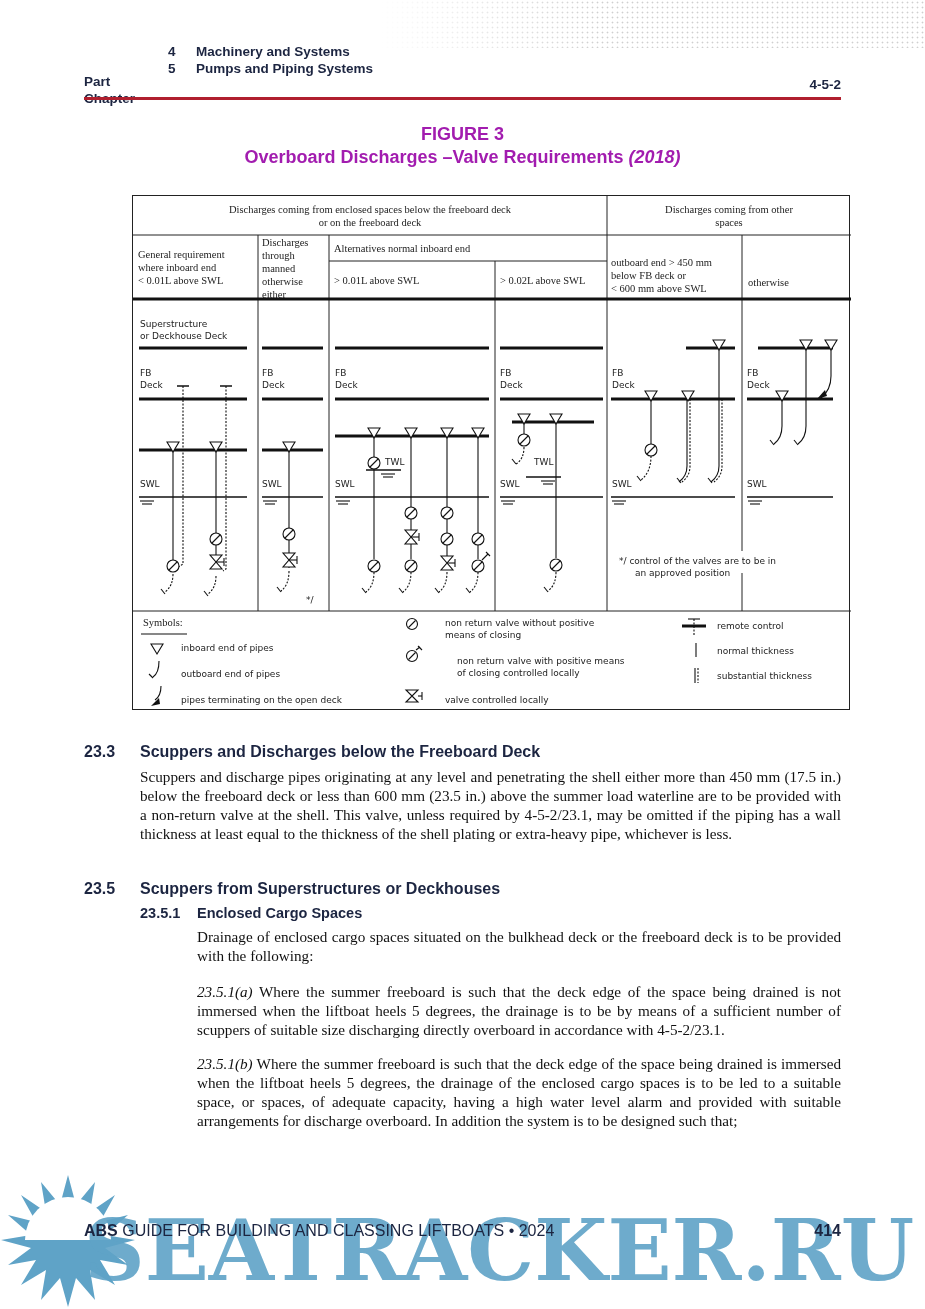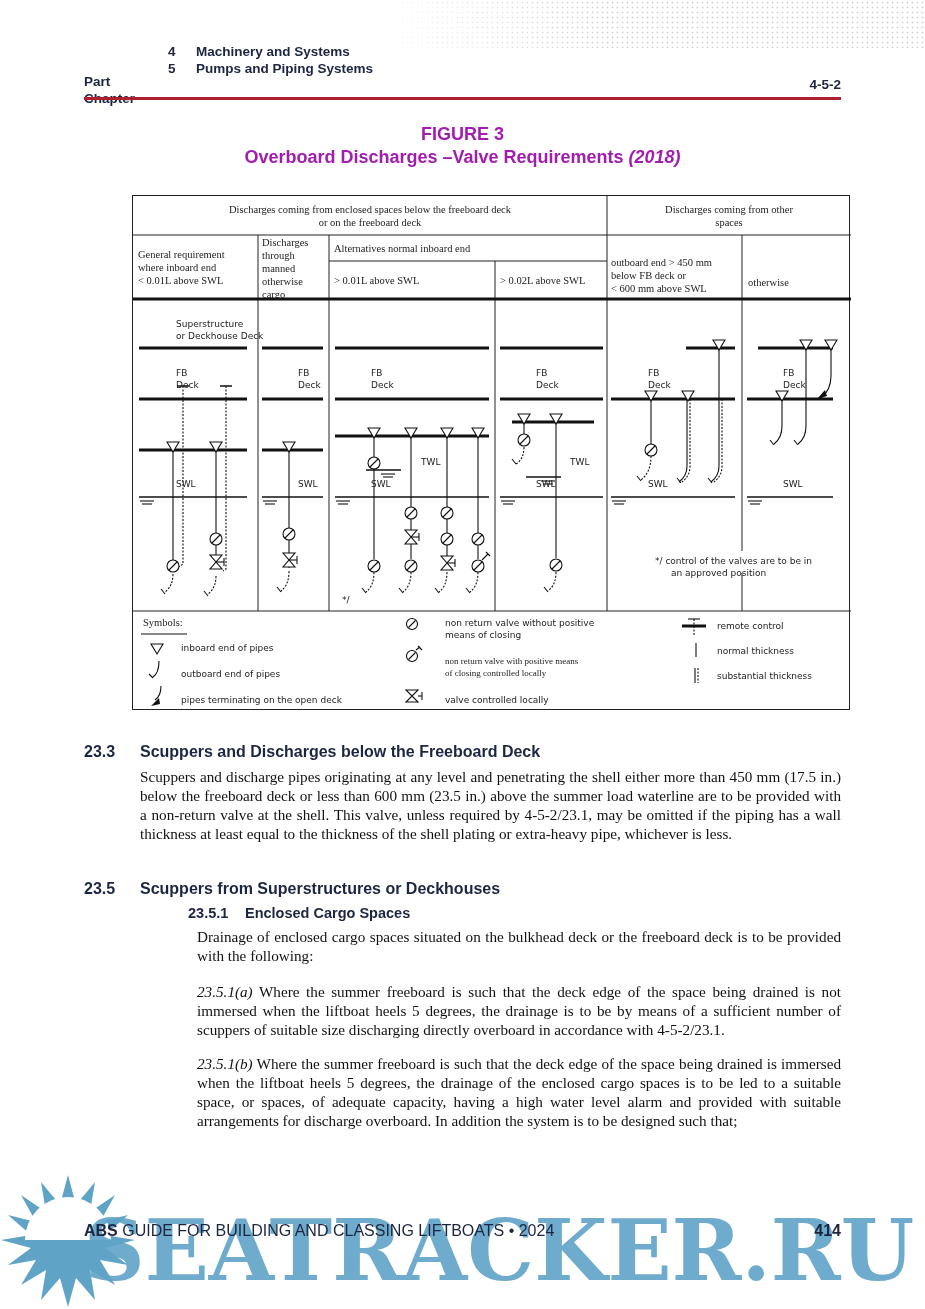--- a/index.html
+++ b/index.html
@@ -12,21 +12,21 @@
   .hdr .c1{width:84px;margin-top:30px;}
   .hdr .c2{width:28px;}
   .hdr .ref{position:absolute;right:0;top:34px;}
   .rule{position:absolute;left:84px;top:97px;width:757px;height:3px;background:#b01f2e;}
   .figtitle{position:absolute;left:0;width:925px;text-align:center;font-family:"Liberation Sans",sans-serif;font-weight:bold;color:#a21caf;}
   .ft1{top:124px;font-size:18px;}
   .ft2{top:147px;font-size:18px;}
   .ft2 i{font-style:italic;}
   .fig{position:absolute;left:132px;top:195px;width:718px;height:515px;border:1.5px solid #222;box-sizing:border-box;}
   .cell{position:absolute;font-family:"Liberation Serif",serif;font-size:10.5px;line-height:13px;color:#222;}
-  .dlabel{position:absolute;font-family:"DejaVu Sans",sans-serif;font-size:9px;line-height:12px;color:#222;margin-left:36px;}
+  .dlabel{position:absolute;font-family:"DejaVu Sans",sans-serif;font-size:9px;line-height:12px;color:#222;}
   .legtxt{position:absolute;font-family:"DejaVu Sans",sans-serif;font-size:9px;line-height:12px;color:#222;}
   svg.diag{position:absolute;left:0;top:0;}
   h2.sec{position:absolute;margin:0;font-family:"Liberation Sans",sans-serif;font-weight:bold;font-size:16px;color:#1c2541;}
   h2.sec .num{display:inline-block;width:56px;}
   h3.sub{position:absolute;margin:0;font-family:"Liberation Sans",sans-serif;font-weight:bold;font-size:14.5px;color:#1c2541;}
   h3.sub .num{display:inline-block;width:57px;}
   p.body{position:absolute;margin:0;font-family:"Liberation Serif",serif;font-size:15.2px;line-height:19px;text-align:justify;color:#111;}
   p.body i{font-style:italic;}
   .footer{position:absolute;left:84px;top:1222px;width:757px;font-family:"Liberation Sans",sans-serif;font-size:16px;color:#1c2541;}
   .footer b{font-weight:bold;}
@@ -268,21 +268,21 @@
   <div class="cell" style="left:5px;top:52px;">
     <div>General requirement</div>
     <div>where inboard end</div>
     <div>&lt; 0.01L above SWL</div>
   </div>
   <div class="cell" style="left:129px;top:40px;">
     <div>Discharges</div>
     <div>through</div>
     <div>manned</div>
     <div>otherwise</div>
-    <div>cargo</div>
+    <div>either</div>
   </div>
   <div class="cell" style="left:201px;top:46px;">Alternatives normal inboard end</div>
   <div class="cell" style="left:201px;top:78px;">&gt; 0.01L above SWL</div>
   <div class="cell" style="left:367px;top:78px;">&gt; 0.02L above SWL</div>
   <div class="cell" style="left:478px;top:60px;">
     <div>outboard end &gt; 450 mm</div>
     <div>below FB deck or</div>
     <div>&lt; 600 mm above SWL</div>
   </div>
   <div class="cell" style="left:615px;top:52px;margin-top:28px;">otherwise</div>
@@ -331,39 +331,39 @@
   </div>
 
   <div class="legtxt" style="left:10px;top:421px;font-family:'Liberation Serif',serif;font-size:10.5px;">Symbols:</div>
   <div class="legtxt" style="left:48px;top:446px;">inboard end of pipes</div>
   <div class="legtxt" style="left:48px;top:472px;">outboard end of pipes</div>
   <div class="legtxt" style="left:48px;top:498px;">pipes terminating on the open deck</div>
   <div class="legtxt" style="left:312px;top:421px;">
     <div>non return valve without positive</div>
     <div>means of closing</div>
   </div>
-  <div class="legtxt" style="left:312px;top:459px;font-family:Liberation Serif, serif;">
+  <div class="legtxt" style="left:324px;top:459px;">
     <div>non return valve with positive means</div>
     <div>of closing controlled locally</div>
   </div>
   <div class="legtxt" style="left:312px;top:498px;">valve controlled locally</div>
   <div class="legtxt" style="left:584px;top:424px;">remote control</div>
   <div class="legtxt" style="left:584px;top:449px;">normal thickness</div>
   <div class="legtxt" style="left:584px;top:474px;">substantial thickness</div>
 </div>
 
 <h2 class="sec" style="left:84px;top:743px;">
   <span class="num">23.3</span><span>Scuppers and Discharges below the Freeboard Deck</span>
 </h2>
 <p class="body" style="left:140px;top:767px;width:701px;">Scuppers and discharge pipes originating at any level and penetrating the shell either more than 450 mm (17.5 in.) below the freeboard deck or less than 600 mm (23.5 in.) above the summer load waterline are to be provided with a non-return valve at the shell. This valve, unless required by 4-5-2/23.1, may be omitted if the piping has a wall thickness at least equal to the thickness of the shell plating or extra-heavy pipe, whichever is less.</p>
 
 <h2 class="sec" style="left:84px;top:880px;">
   <span class="num">23.5</span><span>Scuppers from Superstructures or Deckhouses</span>
 </h2>
-<h3 class="sub" style="left:140px;top:905px;margin-left:48px;">
+<h3 class="sub" style="left:140px;top:905px;">
   <span class="num">23.5.1</span><span>Enclosed Cargo Spaces</span>
 </h3>
 <p class="body" style="left:197px;top:927px;width:644px;">Drainage of enclosed cargo spaces situated on the bulkhead deck or the freeboard deck is to be provided with the following:</p>
 <p class="body" style="left:197px;top:982px;width:644px;">
   <i>23.5.1(a)</i><span> Where the summer freeboard is such that the deck edge of the space being drained is not immersed when the liftboat heels 5 degrees, the drainage is to be by means of a sufficient number of scuppers of suitable size discharging directly overboard in accordance with 4-5-2/23.1.</span>
 </p>
 <p class="body" style="left:197px;top:1054px;width:644px;">
   <i>23.5.1(b)</i><span> Where the summer freeboard is such that the deck edge of the space being drained is immersed when the liftboat heels 5 degrees, the drainage of the enclosed cargo spaces is to be led to a suitable space, or spaces, of adequate capacity, having a high water level alarm and provided with suitable arrangements for discharge overboard. In addition the system is to be designed such that;</span>
 </p>
 

